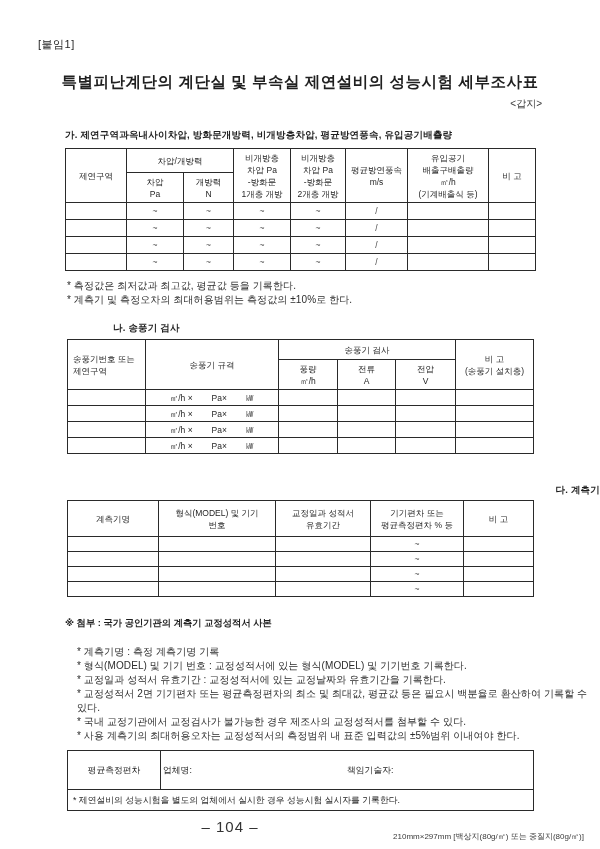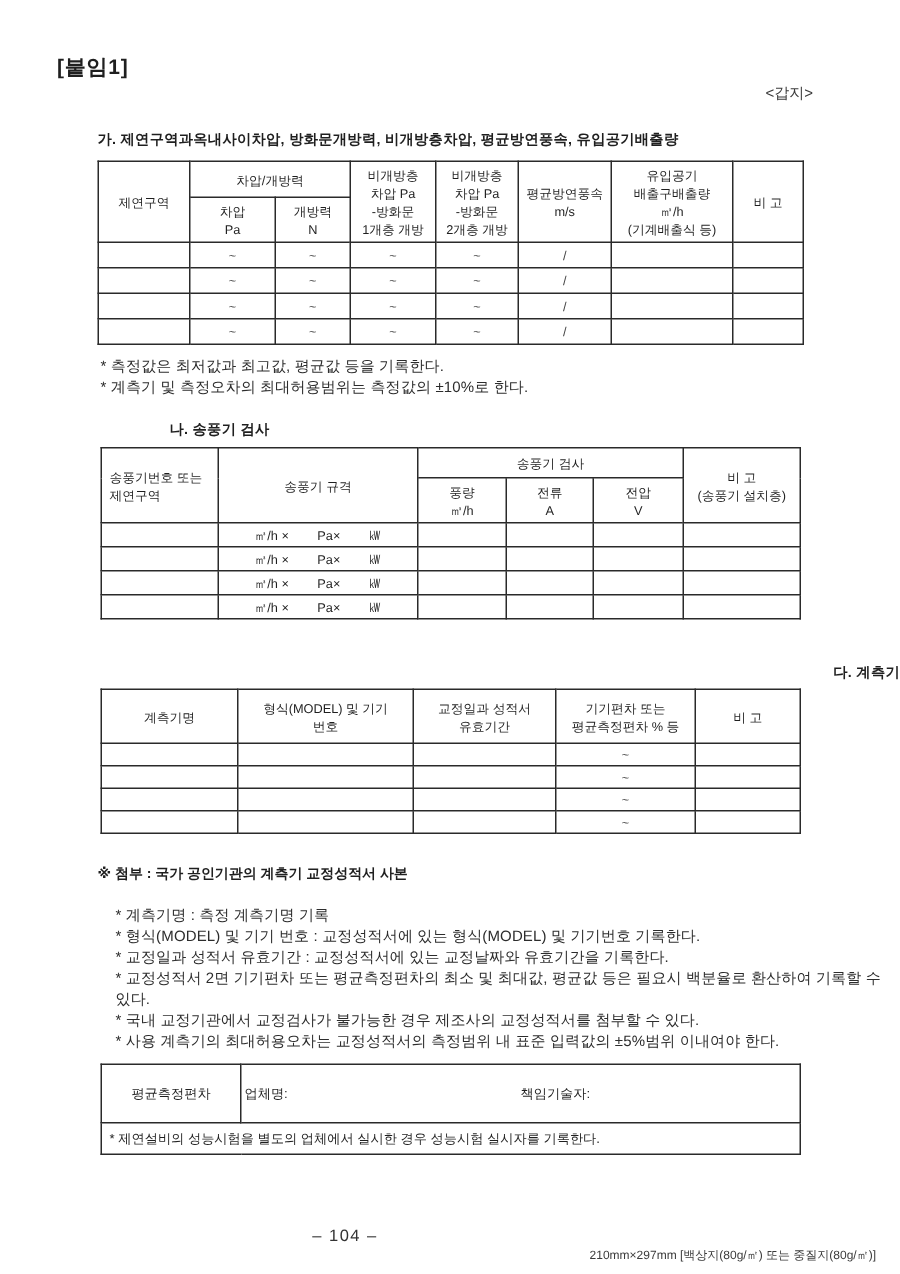--- a/index.html
+++ b/index.html
@@ -8,21 +8,21 @@
     position:relative;
     width:600px; height:849px;
     background:#ffffff;
     margin:0 auto;
     overflow:hidden;
     font-family:"Liberation Sans","DejaVu Sans",sans-serif;
     color:#1f1f1f;
   }
   .attach-label {
     margin:38px 0 0 38px;
-    font-size:14px; font-weight:bold; letter-spacing:0.5px;
+    font-size:11px; font-weight:normal; letter-spacing:0.5px;
     line-height:13px;
   }
   .doc-title {
     margin-top:21px;
     text-align:center;
     font-size:15.5px; font-weight:bold; letter-spacing:0.5px;
     line-height:20px;
   }
   .cover-marker {
     margin:5px 58px 15px 0;
@@ -95,35 +95,36 @@
 
   .footer {
     position:absolute;
     left:0; right:0; top:815px;
     height:16px;
   }
   .page-num {
     position:absolute;
     left:100px; width:260px;
     text-align:center;
-    font-size:11px; color:#333; letter-spacing:1px;
+    font-size:15px; color:#333; letter-spacing:1px;
     top:3px;
   }
   .paper-spec {
     position:absolute;
     right:16px; top:0;
     font-size:8px; color:#3a3a3a;margin-top:16px;
   }
 </style>
 </head>
 <body>
 
 <div class="page">
 
   <div class="attach-label">[붙임1]</div>
+  <div class="doc-title">특별피난계단의 계단실 및 부속실 제연설비의 성능시험 세부조사표</div>
   <div class="cover-marker">&lt;갑지&gt;</div>
 
   <div class="sec-heading h-a">가. 제연구역과옥내사이차압, 방화문개방력, 비개방층차압, 평균방연풍속, 유입공기배출량</div>
 
   <table class="t-a">
     <colgroup>
       <col style="width:61px">
         <col style="width:57px">
         <col style="width:50px">
         <col style="width:57px">

